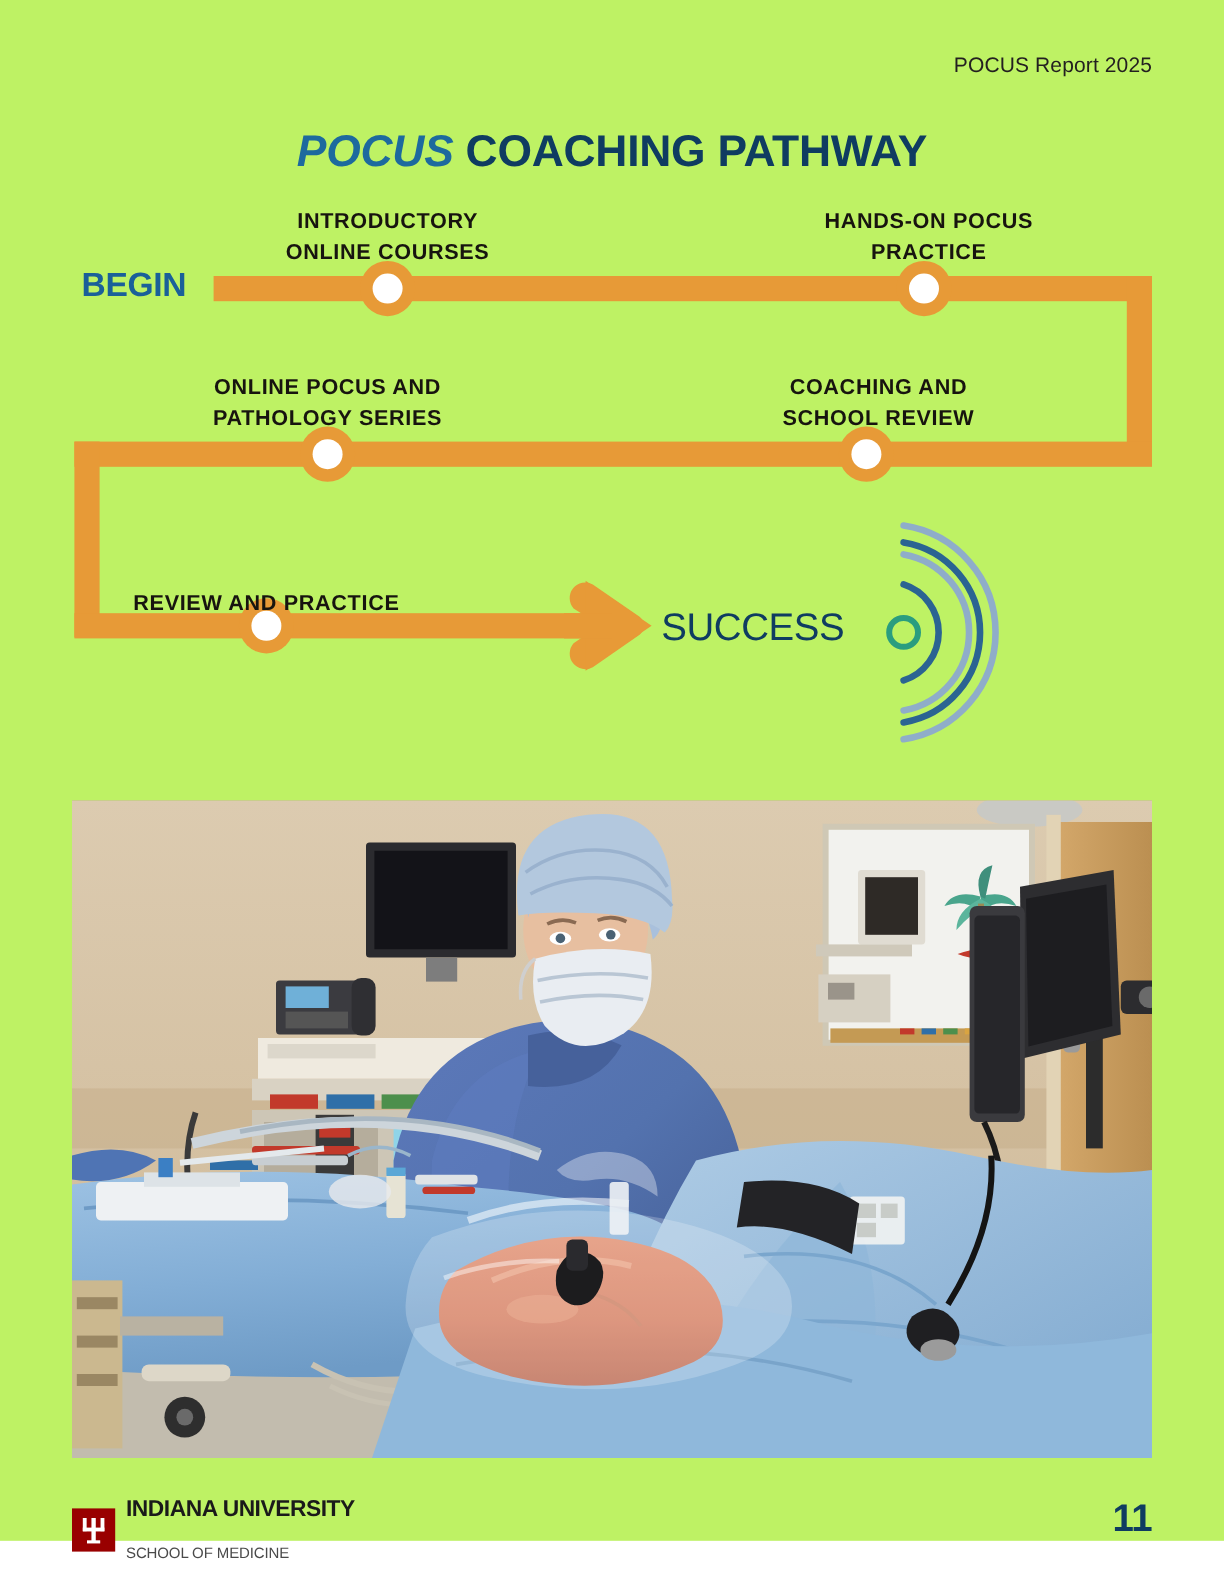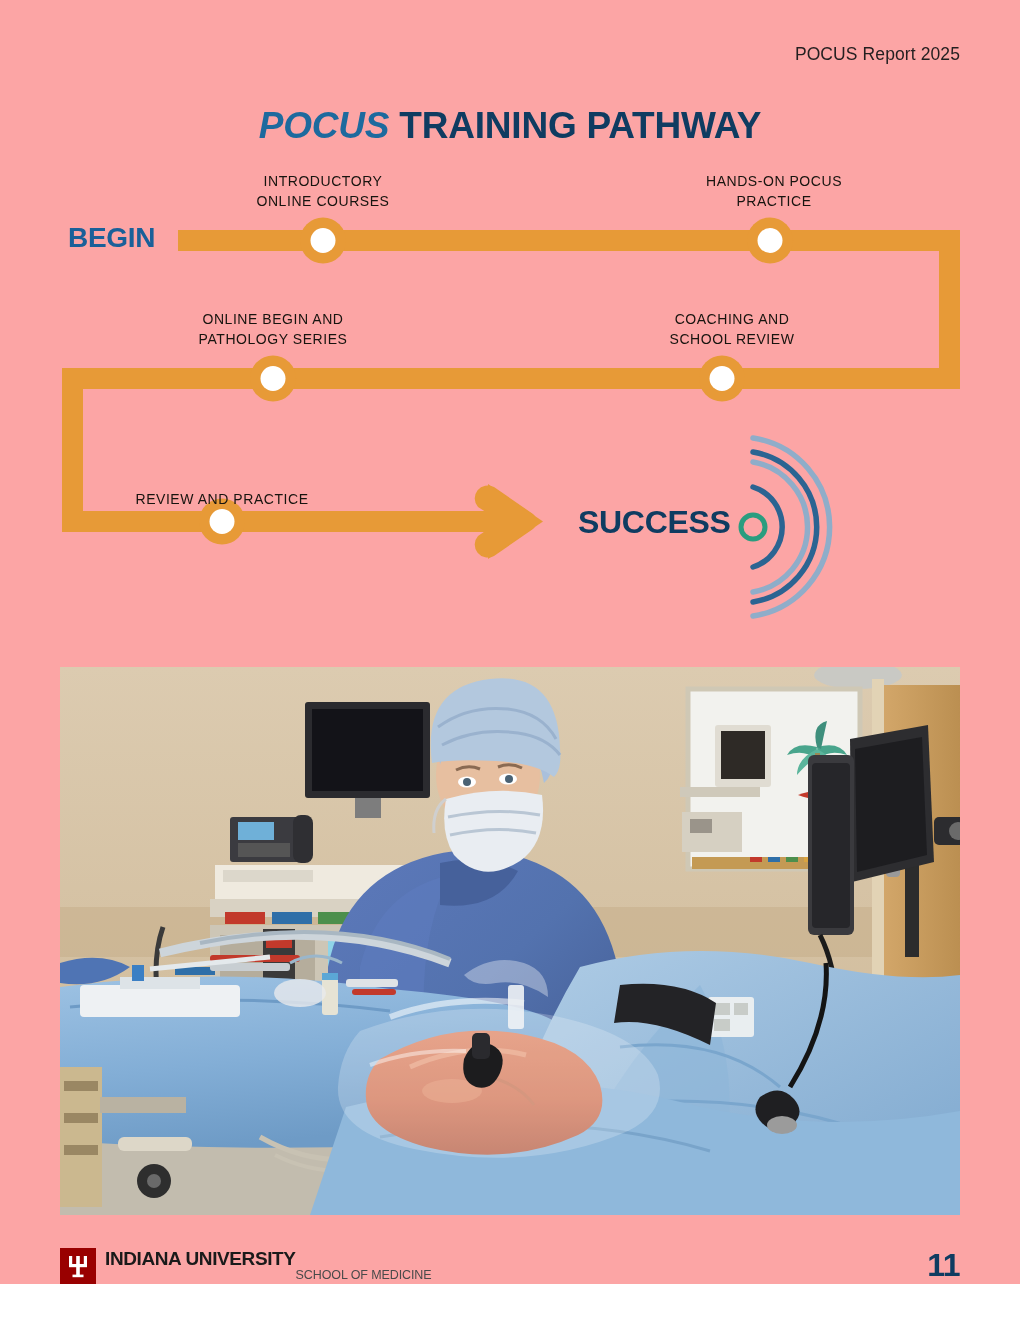--- a/index.html
+++ b/index.html
@@ -2,21 +2,21 @@
 <html><head>
 <meta charset="utf-8">
 <style>
   * { margin:0; padding:0; box-sizing:border-box; }
   html, body {
     width:1020px; height:1320px;
     background:#ffffff;
     font-family:"Liberation Sans", sans-serif;
     overflow:hidden;
   }
-  .page { position:relative; width:1020px; height:1284px; background:#fca5a5; }
+  .page { position:relative; width:1020px; height:1284px; background:#bef264; }
 
   
   .doc-header {
     position:absolute; top:44px; right:60px;
     font-size:17.5px; color:#231f20; letter-spacing:.1px;
   }
 
   
   .page-title {
     position:absolute; top:105px; left:0; width:1020px;
@@ -29,27 +29,27 @@
 
   
   .pathway { position:absolute; top:0; left:0; width:1020px; height:640px; }
   .pathway svg { position:absolute; top:0; left:0; }
 
   .begin-word {
     position:absolute; left:68px; top:222px;
     font-size:28px; font-weight:bold; color:#1a6099; letter-spacing:-0.3px;
   }
   .success-word {
-    position:absolute; left:578px; top:504px;
-    font-size:32px; font-weight:bold; color:#0f3c61; letter-spacing:-0.3px;
+    position:absolute; left:551px; top:504px;
+    font-size:32px; font-weight:normal; color:#0f3c61; letter-spacing:-0.3px;
   }
 
   .node-label {
     position:absolute;
-    font-size:14px; font-weight:normal; color:#17140f;
+    font-size:18px; font-weight:bold; color:#17140f;
     letter-spacing:0.55px; line-height:1.42;
     text-align:center; white-space:pre-line;
   }
   .lbl-1 { left:203px; top:172px; width:240px; }
   .lbl-2 { left:654px; top:172px; width:240px; }
   .lbl-3 { left:153px; top:310px; width:240px; }
   .lbl-4 { left:612px; top:310px; width:240px; }
   .lbl-5 { left:102px; top:490px; width:240px; text-align:center; }
 
   
@@ -62,21 +62,21 @@
   
   .footer-logo {
     position:absolute; left:60px; top:1248px;
     display:flex; align-items:center; gap:9px;
   }
   .iu-mark {
     width:36px; height:36px; background:#990000;
     display:flex; align-items:center; justify-content:center;
     flex:0 0 auto;
   }
-  .iu-text { display:flex; flex-direction:row; justify-content:center; }
+  .iu-text { display:flex; flex-direction:column; justify-content:center; }
   .iu-name {
     font-size:19px; font-weight:bold; color:#1a1a1a;
     letter-spacing:-0.4px; line-height:1.05;
   }
   .iu-sub {
     font-size:12.5px; color:#4a4a4a; letter-spacing:-0.1px;
     line-height:1.15; margin-top:19px;
   }
   .page-number {
     position:absolute; right:60px; top:1247px;
@@ -84,21 +84,21 @@
   }
 </style>
 </head>
 <body>
 
 <div class="page">
 
   <div class="doc-header">POCUS Report 2025</div>
 
   <div class="page-title">
-    <span class="title-a">POCUS</span><span class="title-b"> TRAINING PATHWAY</span>
+    <span class="title-a">POCUS</span><span class="title-b"> COACHING PATHWAY</span>
   </div>
 
   <div class="pathway">
 
     <svg width="1020" height="640" viewBox="0 0 1020 640">
 
       <rect x="178" y="230" width="782" height="21" fill="#e79a37"></rect>
 
       <rect x="939" y="230" width="21" height="158" fill="#e79a37"></rect>
 
@@ -136,21 +136,21 @@
       </g>
     </svg>
 
     <div class="begin-word">BEGIN</div>
     <div class="success-word">SUCCESS</div>
 
     <div class="node-label lbl-1">INTRODUCTORY
 ONLINE COURSES</div>
     <div class="node-label lbl-2">HANDS-ON POCUS
 PRACTICE</div>
-    <div class="node-label lbl-3">ONLINE BEGIN AND
+    <div class="node-label lbl-3">ONLINE POCUS AND
 PATHOLOGY SERIES</div>
     <div class="node-label lbl-4">COACHING AND
 SCHOOL REVIEW</div>
     <div class="node-label lbl-5">REVIEW AND PRACTICE</div>
   </div>
 
   <div class="photo">
     <svg width="900" height="548" viewBox="0 0 900 548">
       <defs>
         <linearGradient id="wallg" x1="0" y1="0" x2="0" y2="1">

